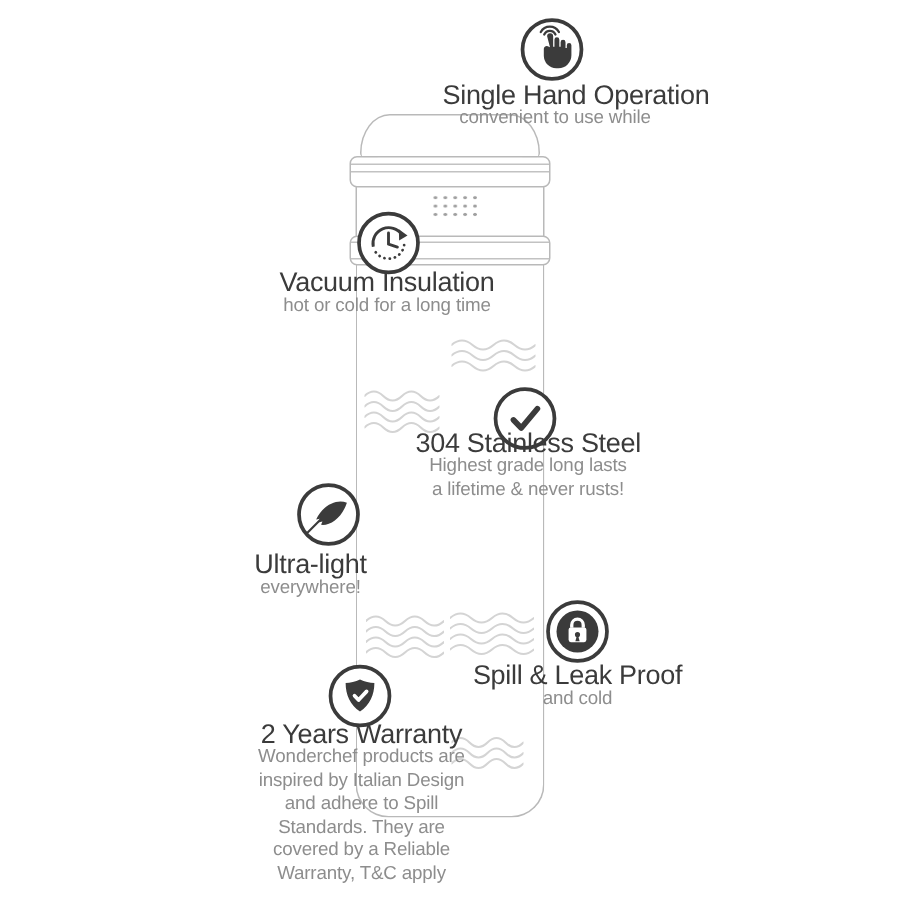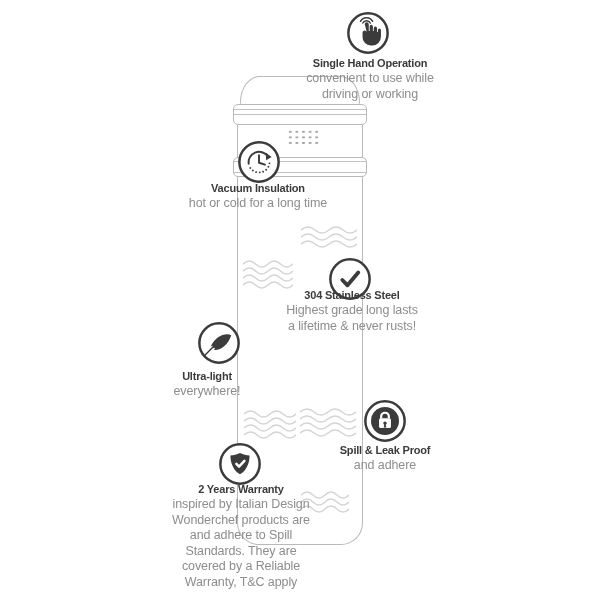--- a/index.html
+++ b/index.html
@@ -19,21 +19,21 @@
   .ventdots{position:absolute;left:287px;top:129px;width:33px;height:17px;z-index:1;
     background:radial-gradient(circle,#a0a0a0 1px,rgba(0,0,0,0) 1.3px);
     background-size:6.6px 5.6px;}
   
   .wave{position:absolute;z-index:1;}
   .wave path{fill:none;stroke:#d4d4d4;stroke-width:1.4;stroke-linecap:round;}
   
   .icon{position:absolute;z-index:3;}
   .txt{position:absolute;z-index:3;text-align:center;font-size:12.5px;line-height:15.5px;
        color:#8d8d8d;letter-spacing:-0.1px;}
-  .txt .title{font-weight:bold;color:#3b3b3b;font-size:11px;line-height:16px;letter-spacing:-0.2px;}
+  .txt .title{font-weight:normal;color:#3b3b3b;font-size:18px;line-height:16px;letter-spacing:-0.2px;}
   .txt div{white-space:nowrap;}
 </style>
 </head>
 <body>
 
 <div class="stage">
 
   <div class="bl cap"></div>
   <div class="bl neckring">
     <i class="hl" style="top:4px"></i>
@@ -79,21 +79,20 @@
   <div>
     <svg class="icon" style="left:345px;top:10px" width="46" height="46" viewBox="-24 -24 48 48">
       <circle r="20.5" fill="#fff" stroke="#3b3b3b" stroke-width="2.6"></circle>
       <path d="M-7.8,-12.2 A7.2,7.2 0 0 1 4.8,-12.2" fill="none" stroke="#3b3b3b" stroke-width="1.6" stroke-linecap="round"></path>
       <path d="M-5.4,-10.4 A4.3,4.3 0 0 1 2.4,-10.4" fill="none" stroke="#3b3b3b" stroke-width="1.6" stroke-linecap="round"></path>
       <path d="M-3.4,-9.2 a2.1,2.1 0 0 1 4.2,0 V-2 h0.9 V-6.8 a1.7,1.7 0 0 1 3.4,0 V-2 h0.9 V-5 a1.7,1.7 0 0 1 3.4,0 V-1 h0.9 V-3 a1.6,1.6 0 0 1 3.2,0 V4 a9,9 0 0 1 -9,9 h-1.6 a8.6,8.6 0 0 1 -8.6,-8.6 V-0.5 a2,2 0 0 1 2.8,-1.8 l1.5,0.7 z" fill="#3b3b3b"></path>
     </svg>
     <div class="txt" style="left:295px;top:55px;width:150px">
       <div class="title">Single Hand Operation</div>
       <div>convenient to use while</div>
-      <div>driving or working</div>
     </div>
   </div>
 
   <div>
     <svg class="icon" style="left:236px;top:139px" width="46" height="46" viewBox="-24 -24 48 48">
       <circle r="20.5" fill="#fff" stroke="#3b3b3b" stroke-width="2.6"></circle>
       <path d="M-10.6,2.6 A11,11 0 0 1 9.3,-5.8" fill="none" stroke="#3b3b3b" stroke-width="2"></path>
       <path d="M7.2,-9.6 L13.2,-5.2 L7.4,-1.7 z" fill="#3b3b3b"></path>
       <path d="M10.9,1.4 A11,11 0 0 1 -9.3,5.8" fill="none" stroke="#3b3b3b" stroke-width="1.9" stroke-dasharray="0.1 3.6" stroke-linecap="round"></path>
       <path d="M0,0.8 V-7 M0,0.8 L6.2,2.8" fill="none" stroke="#3b3b3b" stroke-width="2" stroke-linecap="round"></path>
@@ -131,34 +130,34 @@
   <div>
     <svg class="icon" style="left:362px;top:398px" width="46" height="46" viewBox="-24 -24 48 48">
       <circle r="20.5" fill="#fff" stroke="#3b3b3b" stroke-width="2.6"></circle>
       <circle r="14.6" fill="#3b3b3b"></circle>
       <path d="M-4,-2.6 V-4.6 a4,4 0 0 1 8,0 V-2.6" fill="none" stroke="#fff" stroke-width="2.3"></path>
       <rect x="-6.2" y="-2.8" width="12.4" height="10.2" rx="1.6" fill="#fff"></rect>
       <path d="M0,0.4 a1.8,1.8 0 0 1 1.8,1.8 c0,0.8 -0.5,1.5 -1.1,1.8 l0.8,2.7 h-3 l0.8,-2.7 c-0.6,-0.3 -1.1,-1 -1.1,-1.8 a1.8,1.8 0 0 1 1.8,-1.8 z" fill="#3b3b3b"></path>
     </svg>
     <div class="txt" style="left:310px;top:442px;width:150px">
       <div class="title">Spill &amp; Leak Proof</div>
-      <div>and adhere</div>
+      <div>and cold</div>
     </div>
   </div>
 
   <div>
     <svg class="icon" style="left:217px;top:441px" width="46" height="46" viewBox="-24 -24 48 48">
       <circle r="20.5" fill="#fff" stroke="#3b3b3b" stroke-width="2.6"></circle>
       <path d="M0,-11.4 C3.2,-9.8 6.8,-9 10,-9 C10,-1 6.8,6.6 0,10.8 C-6.8,6.6 -10,-1 -10,-9 C-6.8,-9 -3.2,-9.8 0,-11.4 Z" fill="#3b3b3b"></path>
       <path d="M-3.8,-0.2 L-1,2.8 L4.6,-3.2" fill="none" stroke="#fff" stroke-width="2.6" stroke-linecap="round" stroke-linejoin="round"></path>
     </svg>
     <div class="txt" style="left:156px;top:481px;width:170px">
       <div class="title">2 Years Warranty</div>
+      <div>Wonderchef products are</div>
       <div>inspired by Italian Design</div>
-      <div>Wonderchef products are</div>
       <div>and adhere to Spill</div>
       <div>Standards. They are</div>
       <div>covered by a Reliable</div>
       <div>Warranty, T&amp;C apply</div>
     </div>
   </div>
 
 </div>
 
 </body></html>

